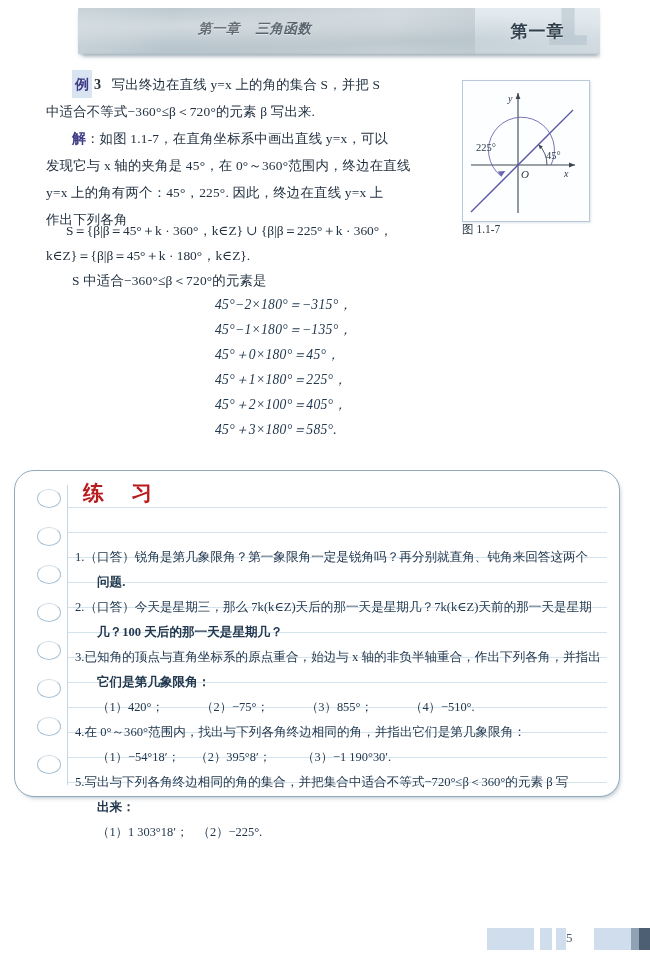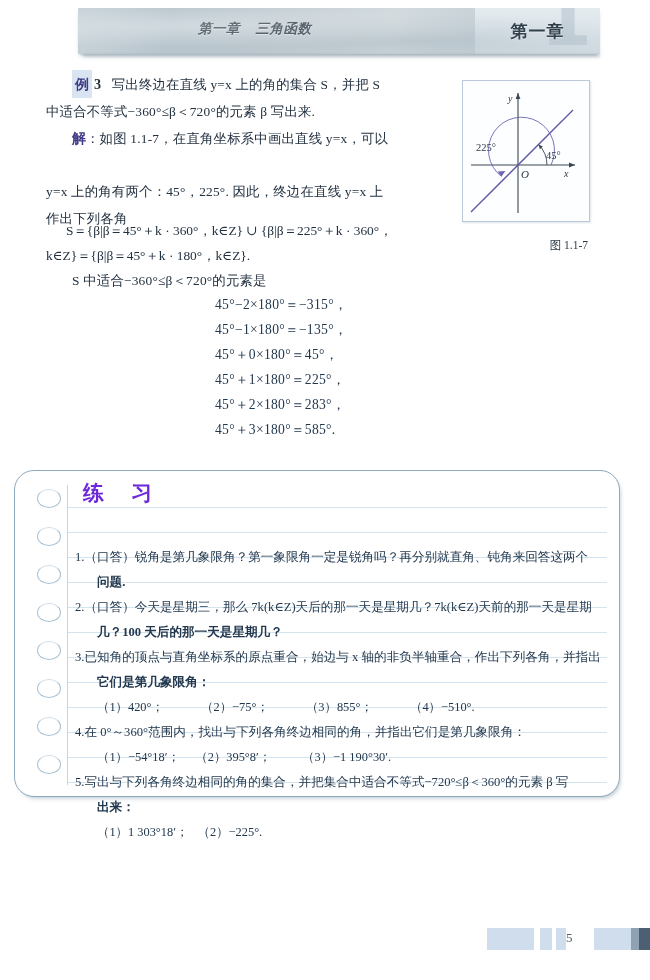--- a/index.html
+++ b/index.html
@@ -77,32 +77,32 @@
   .exnum{color:#26323d;font-weight:bold;font-family:"Liberation Serif",serif;}
   .solmark{color:#3e3a86;font-weight:bold;font-family:"DejaVu Sans","Liberation Sans",sans-serif;font-size:14px;}
 
   .eqblock{position:absolute;left:46px;top:218px;width:412px;}
   .eqline{font-size:13.4px;line-height:25px;color:#223140;white-space:nowrap;}
   .eqline.ind1{padding-left:20px;}
 
   .sline{position:absolute;left:46px;top:272px;font-size:14.2px;color:#223140;}
   .sline .ind{display:inline-block;width:26px;}
 
-  .eqlist{position:absolute;left:215px;top:292px;}
+  .eqlist{position:absolute;left:215px;top:292px;font-style:italic;}
   .eqitem{font-size:13.6px;line-height:25px;color:#22384e;white-space:nowrap;letter-spacing:.3px;}
 
   
   .figbox{
     position:absolute;left:462px;top:80px;width:126px;height:140px;
     background:#fdfeff;border:1px solid #b9c9da;
     box-shadow:1px 1px 2px rgba(120,140,160,.25);
   }
   .figcap{
-    position:absolute;left:462px;top:238px;width:126px;
-    text-align:right;font-size:11.5px;color:#2c3a46;
+    position:absolute;left:462px;top:222px;width:126px;
+    text-align:left;font-size:11.5px;color:#2c3a46;
     font-family:"Liberation Serif","DejaVu Serif",serif;
   }
 
   
   .exbox{
     position:absolute;left:14px;top:470px;width:604px;height:325px;
     border:1.4px solid #8fa9bd;border-radius:20px;
     background:#ffffff;
     box-shadow:2px 3px 4px -2px rgba(110,135,155,.5);
   }
@@ -113,21 +113,21 @@
     position:absolute;left:0;width:22px;height:17px;
     border:1.3px solid #a9c2d4;border-radius:50%;
     background:#ffffff;
     border-top-color:#cfdde8;
   }
   .vline{position:absolute;left:52px;top:14px;width:1.2px;height:300px;background:#c3d5e2;}
 
   .ex-title{
     position:absolute;left:68px;top:8px;
     font-family:"DejaVu Sans","Liberation Sans",sans-serif;
-    font-weight:bold;font-size:21px;color:#6d28d9;
+    font-weight:bold;font-size:21px;color:#b91c1c;
     letter-spacing:10px;
     text-shadow:0 1px 0 rgba(255,255,255,.8);
   }
   .ex-list{position:absolute;left:60px;top:42px;right:14px;margin-top:32px;}
   .ex-item{font-size:12.6px;line-height:25px;color:#22384e;text-align:justify;}
   .ex-item .num{display:inline;}
   .ex-sub{font-size:12.4px;line-height:25px;color:#22384e;padding-left:22px;white-space:pre;}
   .ex-cont{padding-left:22px;font-weight:bold;}
 
   
@@ -155,41 +155,41 @@
   </div>
   <div class="header-shadow"></div>
 
   <div class="body-col">
     <p class="ptext">
       <span class="ind"></span><span class="exno">例</span><span class="exnum">3</span>&nbsp;&nbsp;&nbsp;<span class="mth">写出终边在直线 y=x 上的角的集合 S，并把 S</span><br>
       <span class="mth">中适合不等式−360°≤β＜720°的元素 β 写出来.</span>
     </p>
     <p class="ptext" style="margin-top:0;">
       <span class="ind"></span><span class="solmark">解</span><span class="mth">：如图 1.1-7，在直角坐标系中画出直线 y=x，可以</span><br>
-      <br>
+      <span class="mth">发现它与 x 轴的夹角是 45°，在 0°～360°范围内，终边在直线</span><br>
       <span class="mth">y=x 上的角有两个：45°，225°. 因此，终边在直线 y=x 上</span><br>
       <span class="mth">作出下列各角</span>
     </p>
   </div>
 
   <div class="eqblock">
     <div class="eqline ind1">S＝{β|β＝45°＋k · 360°，k∈Z} ∪ {β|β＝225°＋k · 360°，</div>
     <div class="eqline">k∈Z}＝{β|β＝45°＋k · 180°，k∈Z}.</div>
   </div>
 
   <div class="sline">
     <span class="ind"></span><span class="mth">S 中适合−360°≤β＜720°的元素是</span>
   </div>
 
   <div class="eqlist">
     <div class="eqitem">45°−2×180°＝−315°，</div>
     <div class="eqitem">45°−1×180°＝−135°，</div>
     <div class="eqitem">45°＋0×180°＝45°，</div>
     <div class="eqitem">45°＋1×180°＝225°，</div>
-    <div class="eqitem">45°＋2×180°＝283°，</div>
+    <div class="eqitem">45°＋2×100°＝405°，</div>
     <div class="eqitem">45°＋3×180°＝585°.</div>
   </div>
 
   <div class="figbox">
     <svg width="126" height="140" viewBox="0 0 126 140">
 
       <line x1="8" y1="84" x2="112" y2="84" stroke="#3a4652" stroke-width="1.1"></line>
       <polygon points="112,84 106,81.6 106,86.4" fill="#3a4652"></polygon>
 
       <line x1="55" y1="132" x2="55" y2="12" stroke="#3a4652" stroke-width="1.1"></line>

